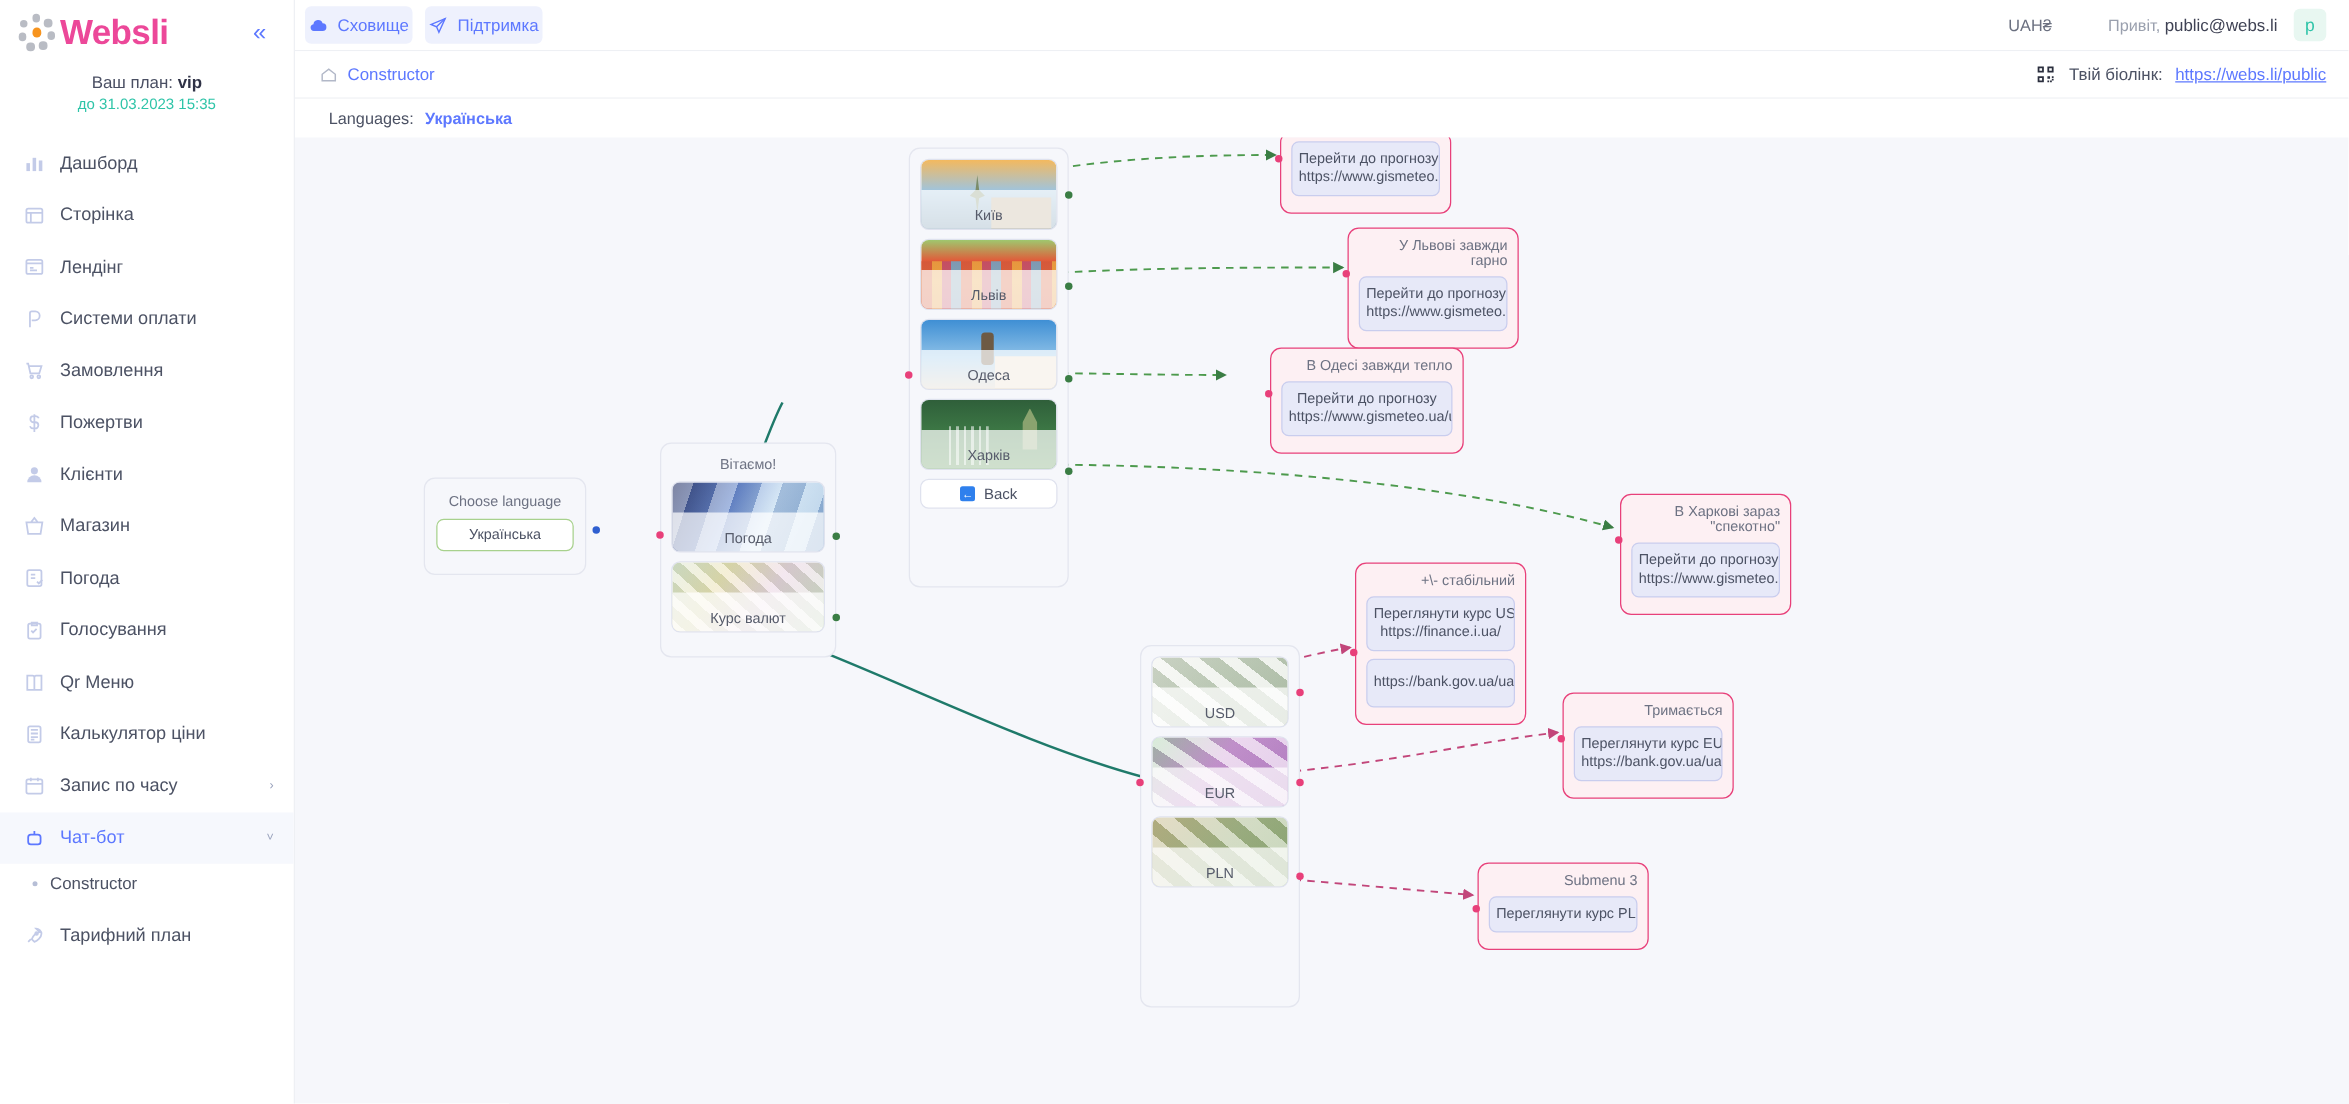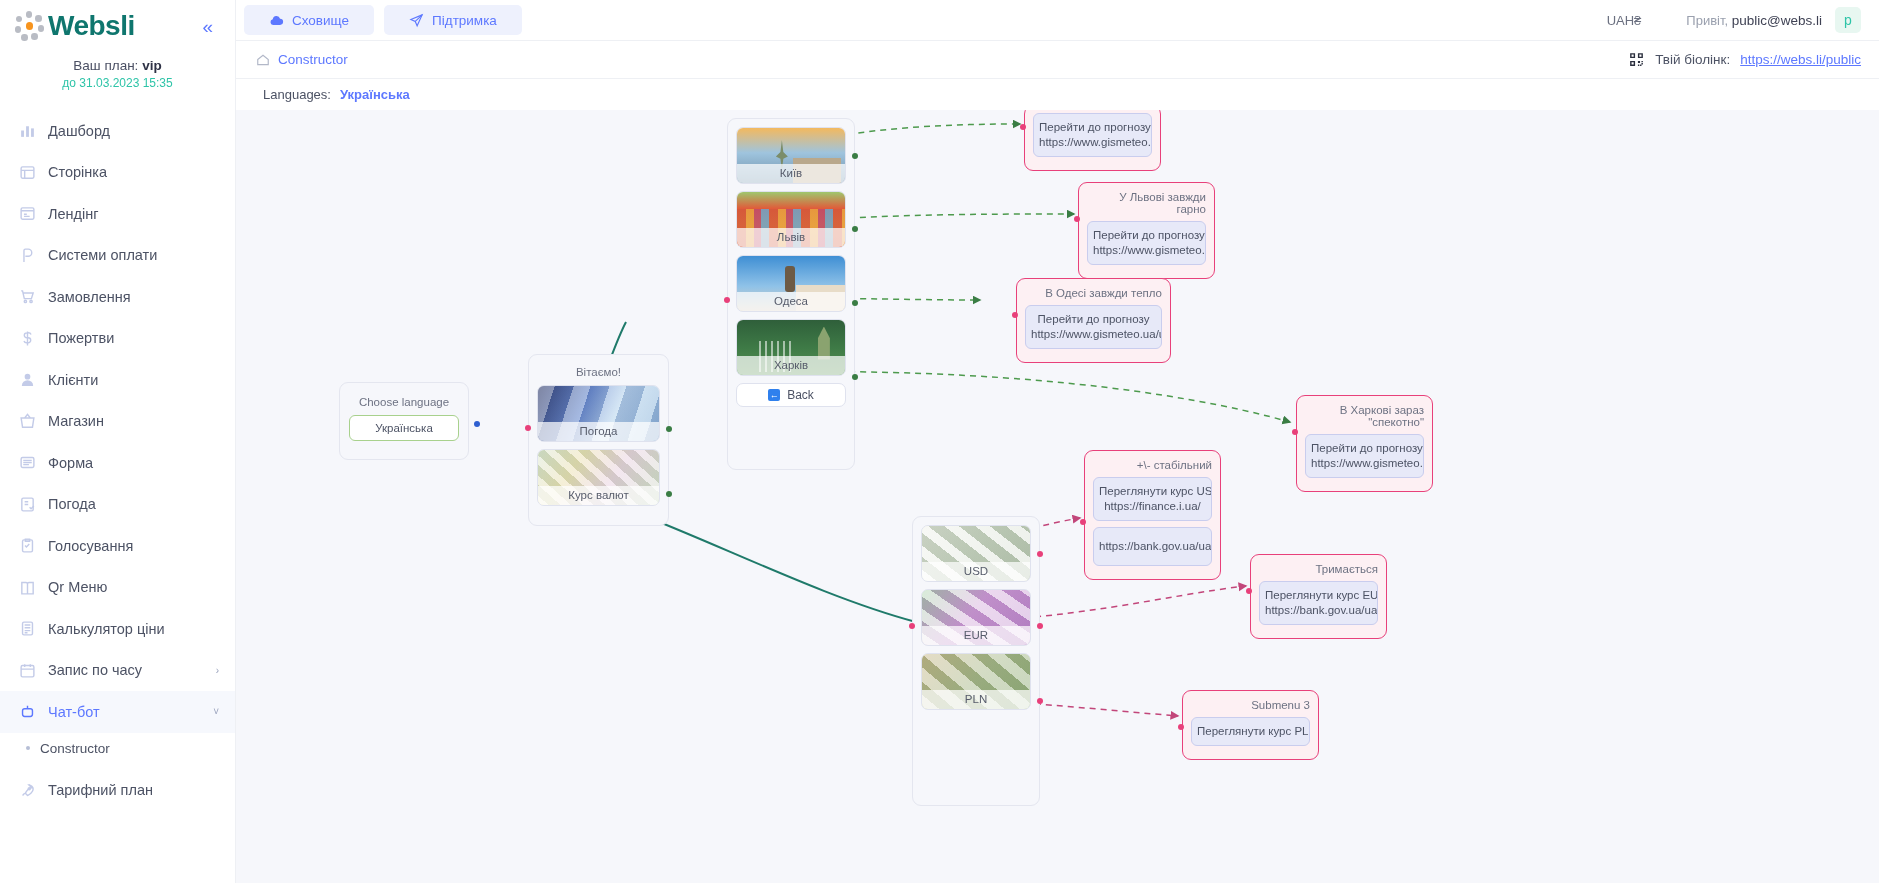--- a/index.html
+++ b/index.html
@@ -19,21 +19,21 @@
     position: relative; overflow: hidden;
   }
   .brand-row { height: 46px; display: flex; align-items: center; padding: 6px 14px 0 14px; }
   .brand-logo { display: flex; align-items: center; gap: 4px; }
   .logo-dots { width: 30px; height: 30px; position: relative; flex: 0 0 30px; }
   .logo-dots i {
     position: absolute; width: 6.5px; height: 6.5px; border-radius: 50%;
     background: #b9bcc4;
   }
   .logo-dots i.c { background: #f7941e; width: 7.5px; height: 7.5px; }
-  .brand-name { font-size: 28px; font-weight: bold; color: #0f766e; letter-spacing: -0.5px; text-align: center; }
+  .brand-name { font-size: 28px; font-weight: bold; color: #ec4899; letter-spacing: -0.5px; text-align: center; }
   .collapse-btn {
     margin-left: auto; color: #5d78ff; font-size: 19px; line-height: 1;
     cursor: pointer; padding-right: 8px;
   }
   .plan-block { text-align: center; padding: 12px 0 8px 0; }
   .plan-line1 { font-size: 13.5px; color: #4a4f63; }
   .plan-line1 b { font-weight: bold; color: #2f3246; }
   .plan-line2 { font-size: 12px; color: #8a8f9f; margin-top: 3px; }
   .plan-line2 span { color: #2ec4a8; }
 
@@ -62,21 +62,21 @@
   
   .main { flex: 1; height: 883px; position: relative; background: #fff; overflow: hidden; }
 
   .topbar {
     height: 41px; display: flex; align-items: center; padding: 0 18px 0 8px;
     border-bottom: 1px solid #eef0f4; background: #fff;
   }
   .pill {
     display: flex; align-items: center; gap: 8px; height: 30px;
     background: #eef1fd; color: #5d78ff; border-radius: 5px;
-    padding: 0 25px; font-size: 13.5px; cursor: pointer; margin-right: 10px;
+    padding: 0 3px; font-size: 13.5px; cursor: pointer; margin-right: 10px;
   }
   .pill svg { width: 15px; height: 15px; display: block; }
   .topbar-right { margin-left: auto; display: flex; align-items: center; gap: 13px; }
   .currency { font-size: 13px; color: #6b7080; cursor: pointer; padding-left: 16px; }
   .flag { width: 19px; height: 14px; border-radius: 3px; overflow: hidden; flex:0 0 19px; cursor:pointer;}
   .flag .t { height: 7px; background: #0057b7; }
   .flag .b { height: 7px; background: #ffd700; }
   .greet { font-size: 13px; color: #9aa0ae; }
   .greet b { color: #3f4254; font-weight: normal; font-size: 13.5px; }
   .avatar {
@@ -108,21 +108,21 @@
     border-radius: 9px; padding: 8px;
   }
   .node-title { font-size: 11.5px; color: #6d7283; text-align: center; padding: 3px 0 7px 0; }
 
   .card {
     background: #fff; border: 1px solid #dfe2ee; border-radius: 7px;
     overflow: hidden; position: relative; margin-bottom: 7px; cursor: pointer;
   }
   .card .thumb { height: 55px; position: relative; overflow: hidden; }
   .card .cap {
-    font-size: 11.5px; color: #575c6b; text-align: center; padding: 3px 0 4px 0;
+    font-size: 11.5px; color: #575c6b; text-align: center; padding: 15px 0 4px 0;
     position: absolute; left: 0; right: 0; bottom: 0;
     background: rgba(255,255,255,0.72);
   }
 
   .btn-plain {
     background: #fff; border: 1px solid #dfe2ee; border-radius: 7px;
     height: 24px; display: flex; align-items: center; justify-content: center;
     gap: 7px; font-size: 12px; color: #4c5264; cursor: pointer;
   }
   .btn-plain .bico {
@@ -294,29 +294,20 @@
         <span class="mi-ico">
             <svg viewBox="0 0 24 24" fill="none" stroke="currentColor" stroke-width="2">
               <path d="M3 7h18l-2 13H5L3 7zM8 7l4-5 4 5"></path>
             </svg>
           </span>
         <span>Магазин</span>
       </div>
       <div class="menu-item">
         <span class="mi-ico">
             <svg viewBox="0 0 24 24" fill="none" stroke="currentColor" stroke-width="2">
-              <rect x="3" y="5" width="18" height="14" rx="2"></rect>
-              <path d="M6 9h12M6 12h12M6 15h8"></path>
-            </svg>
-          </span>
-        <span>Форма</span>
-      </div>
-      <div class="menu-item">
-        <span class="mi-ico">
-            <svg viewBox="0 0 24 24" fill="none" stroke="currentColor" stroke-width="2">
               <rect x="4" y="3" width="16" height="18" rx="2"></rect>
               <path d="M8 8h5M8 12h5M15 16l2 2 4-4"></path>
             </svg>
           </span>
         <span>Погода</span>
       </div>
       <div class="menu-item">
         <span class="mi-ico">
             <svg viewBox="0 0 24 24" fill="none" stroke="currentColor" stroke-width="2">
               <rect x="5" y="4" width="14" height="17" rx="2"></rect>

